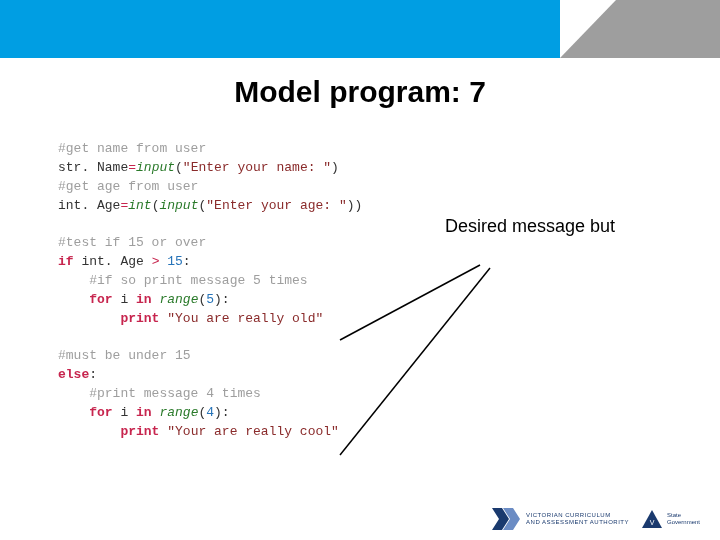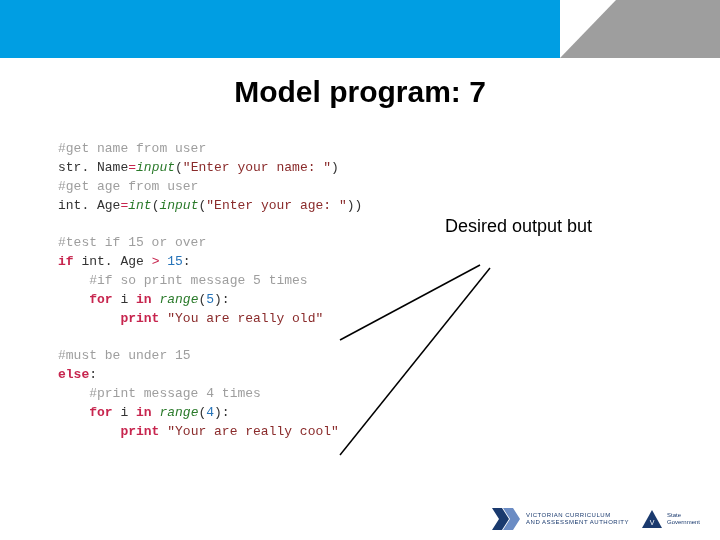--- a/index.html
+++ b/index.html
@@ -139,21 +139,21 @@
 <span class="c-key">    for</span><span class="c-name"> i </span><span class="c-key">in</span><span class="c-func"> range</span><span class="c-name">(</span><span class="c-num">5</span><span class="c-name">):</span>
 <span class="c-key">        print</span><span class="c-str"> "You are really old"</span>
 
 <span class="c-comment">#must be under 15</span>
 <span class="c-key">else</span><span class="c-name">:</span>
 <span class="c-comment">    #print message 4 times</span>
 <span class="c-key">    for</span><span class="c-name"> i </span><span class="c-key">in</span><span class="c-func"> range</span><span class="c-name">(</span><span class="c-num">4</span><span class="c-name">):</span>
 <span class="c-key">        print</span><span class="c-str"> "Your are really cool"</span></div>
 
 <div class="annotation">
-  <div>Desired output but</div>
+  <div>Desired message but</div>
 </div>
 
 <svg class="lines" width="720" height="540">
   <line x1="480" y1="265" x2="340" y2="340" stroke="#000" stroke-width="1.5"></line>
   <line x1="490" y1="268" x2="340" y2="455" stroke="#000" stroke-width="1.5"></line>
 </svg>
 
 <div class="footer">
   <div class="vcaa">
     <span class="vcaa-chevron">

